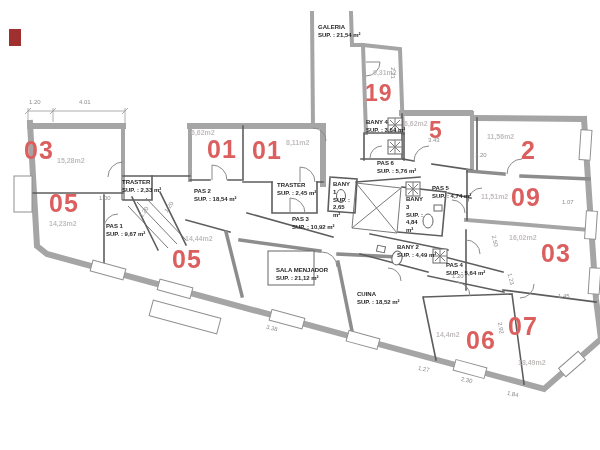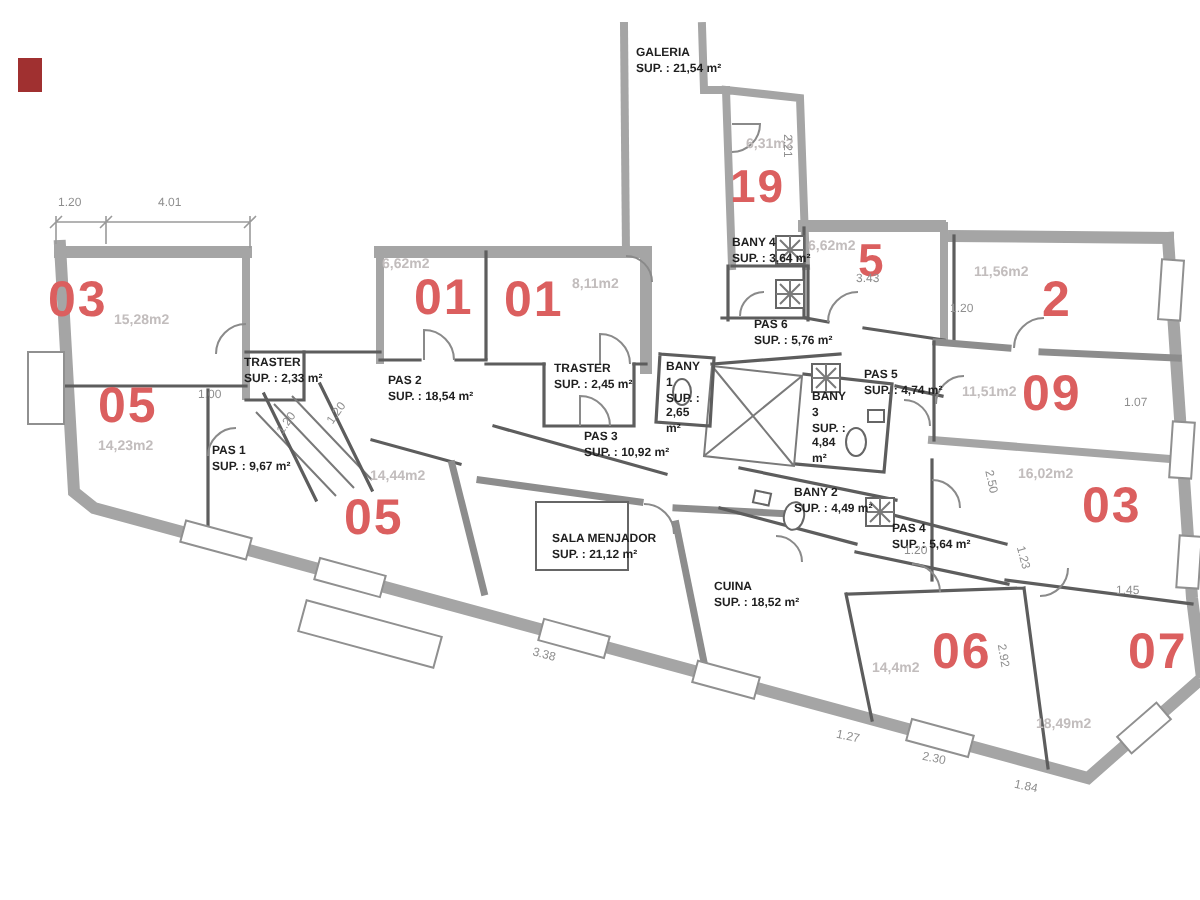--- a/index.html
+++ b/index.html
@@ -135,22 +135,22 @@
     <path class="dimline" d="M28,111 L125,111 M28,108 L28,122 M53,108 L53,122 M125,108 L125,124 M25,114 L31,108 M50,114 L56,108 M122,114 L128,108"></path>
   </svg>
 
   <div class="mark"></div>
 
   <div class="lbl rn" style="left:252px;top:138px">01</div>
   <div class="lbl rn" style="left:207px;top:137px">01</div>
   <div class="lbl rn" style="left:24px;top:138px">03</div>
   <div class="lbl rn" style="left:49px;top:191px">05</div>
   <div class="lbl rn" style="left:172px;top:247px">05</div>
-  <div class="lbl rn" style="left:466px;top:314px">06</div>
-  <div class="lbl rn" style="left:564px;top:314px">07</div>
+  <div class="lbl rn" style="left:466px;top:328px">06</div>
+  <div class="lbl rn" style="left:508px;top:314px">07</div>
   <div class="lbl rn" style="left:541px;top:241px">03</div>
   <div class="lbl rn" style="left:511px;top:185px">09</div>
   <div class="lbl rn" style="left:521px;top:138px">2</div>
   <div class="lbl rn" style="left:429px;top:119px;font-size:23px">5</div>
   <div class="lbl rn" style="left:365px;top:82px;font-size:23px">19</div>
 
   <div class="lbl ra" style="left:286px;top:139px">8,11m2</div>
   <div class="lbl ra" style="left:191px;top:129px">6,62m2</div>
   <div class="lbl ra" style="left:57px;top:157px">15,28m2</div>
   <div class="lbl ra" style="left:49px;top:220px">14,23m2</div>

